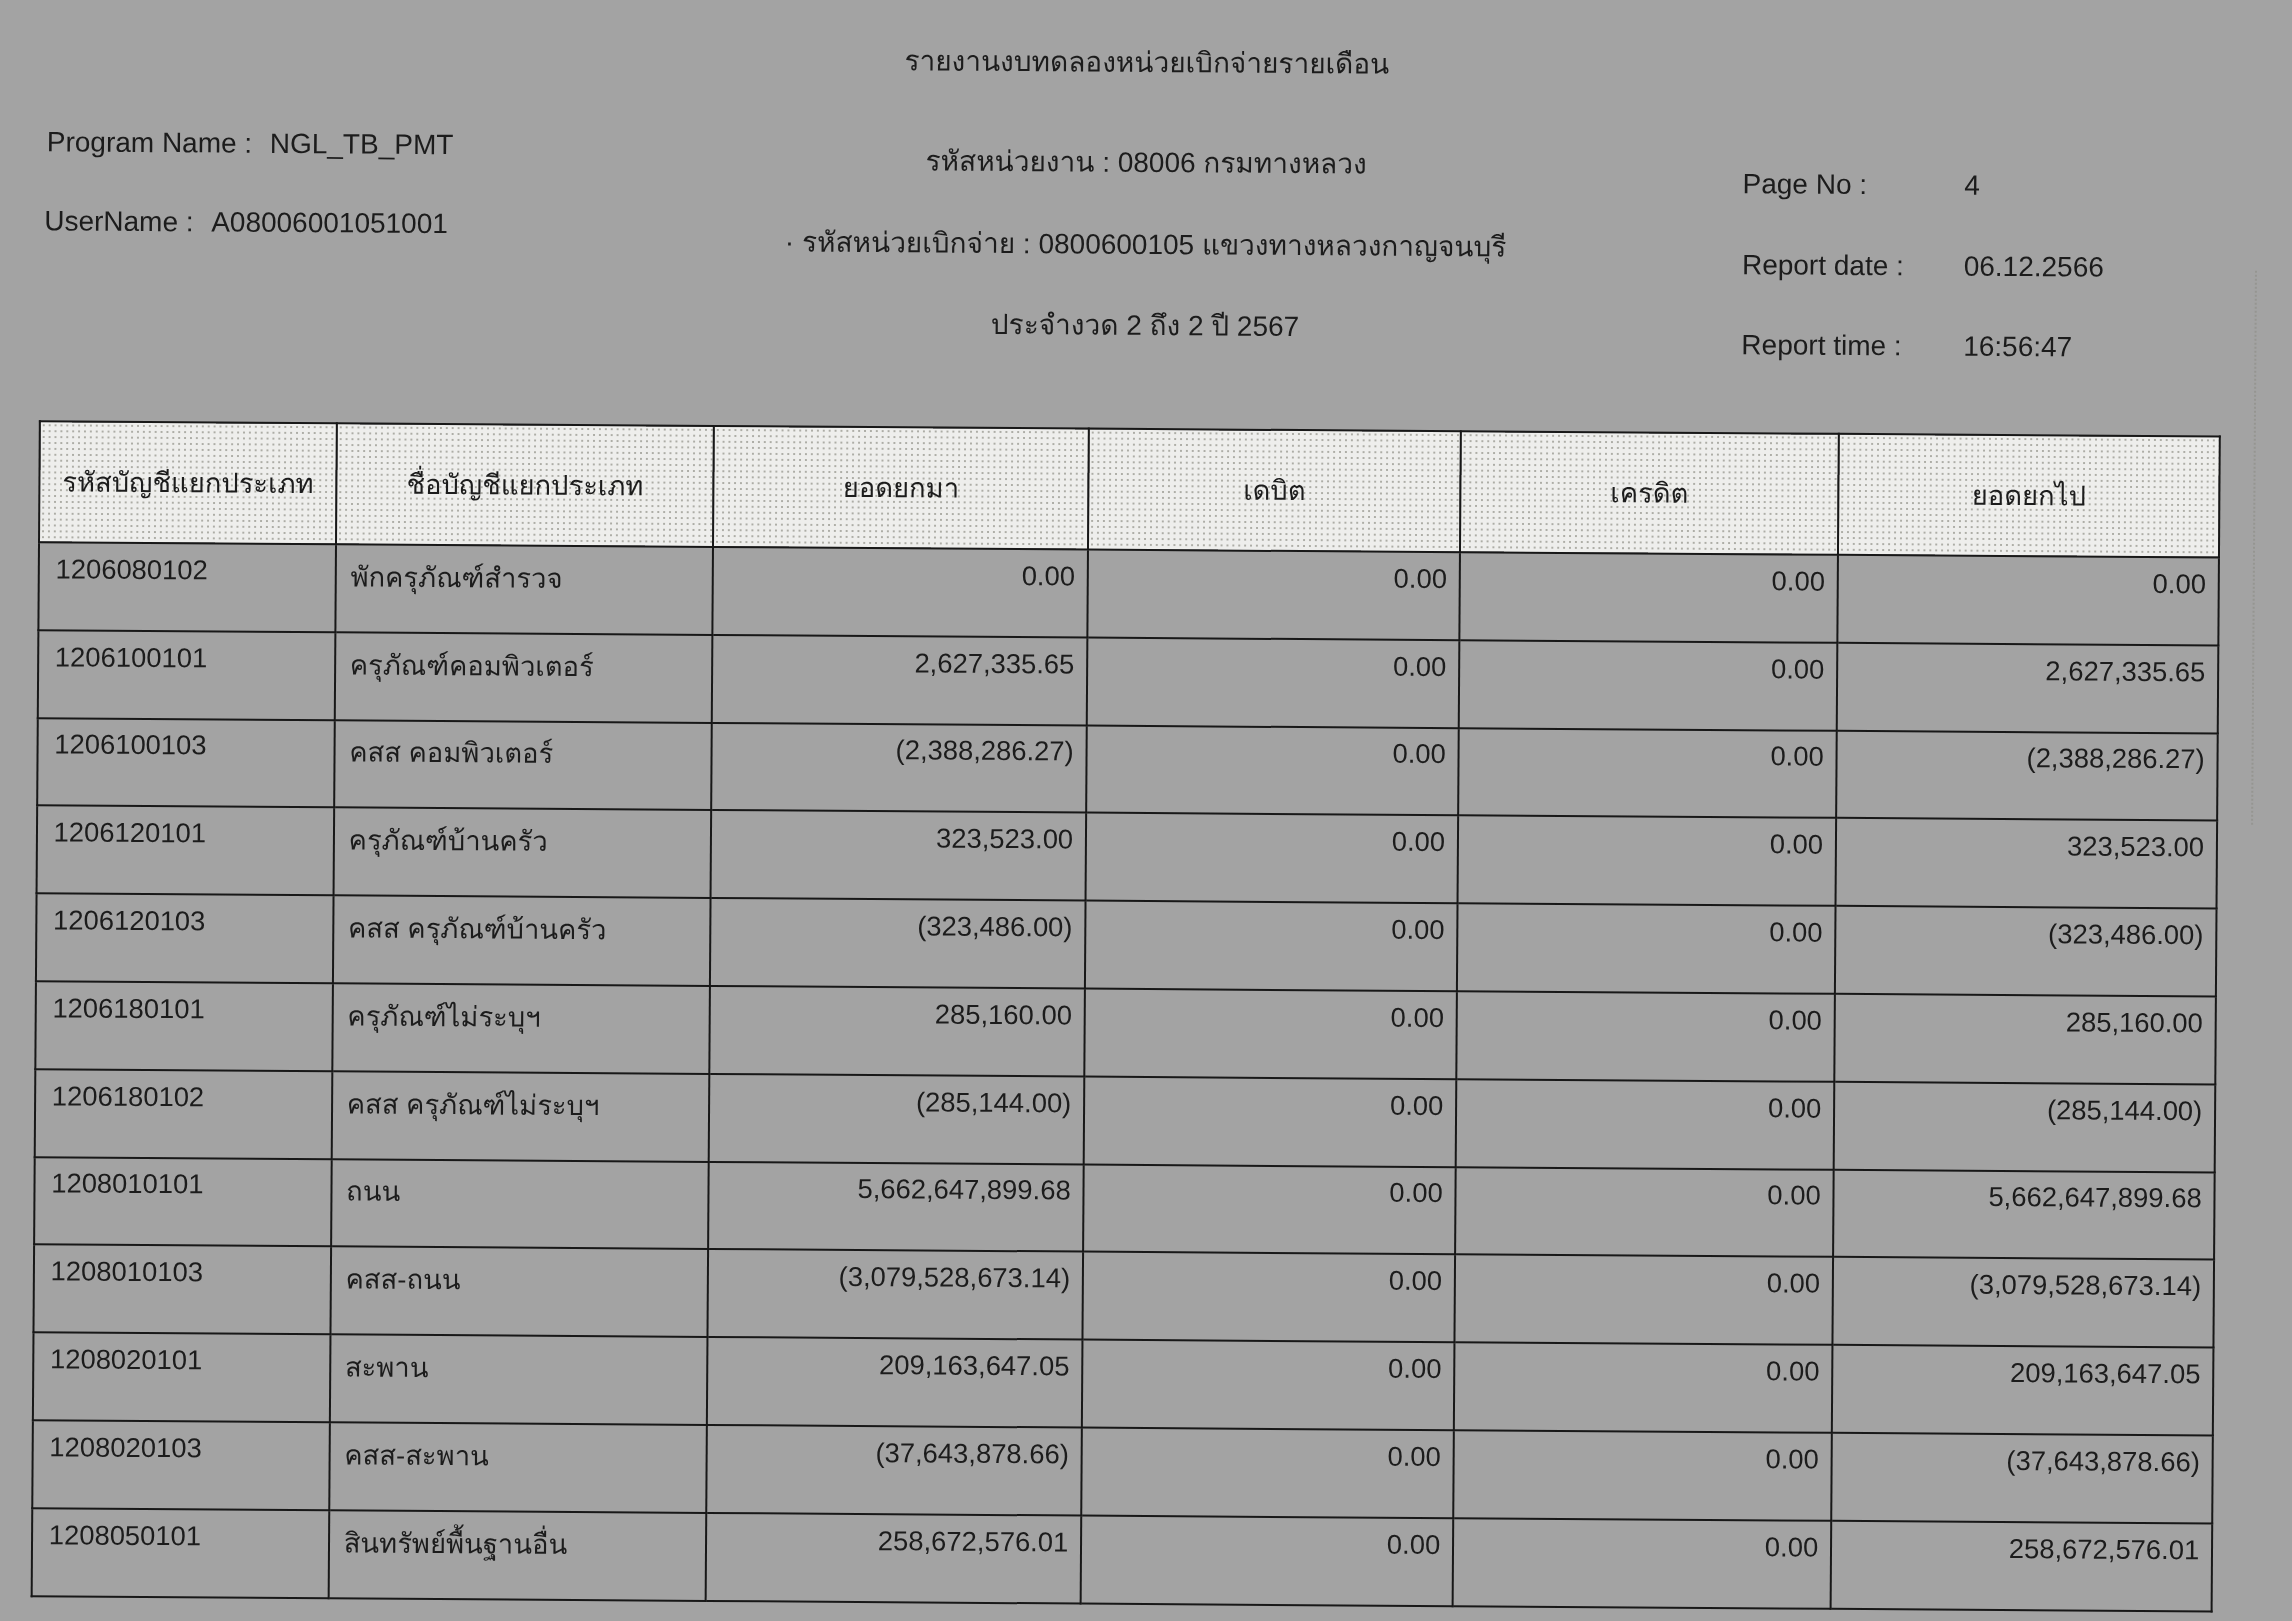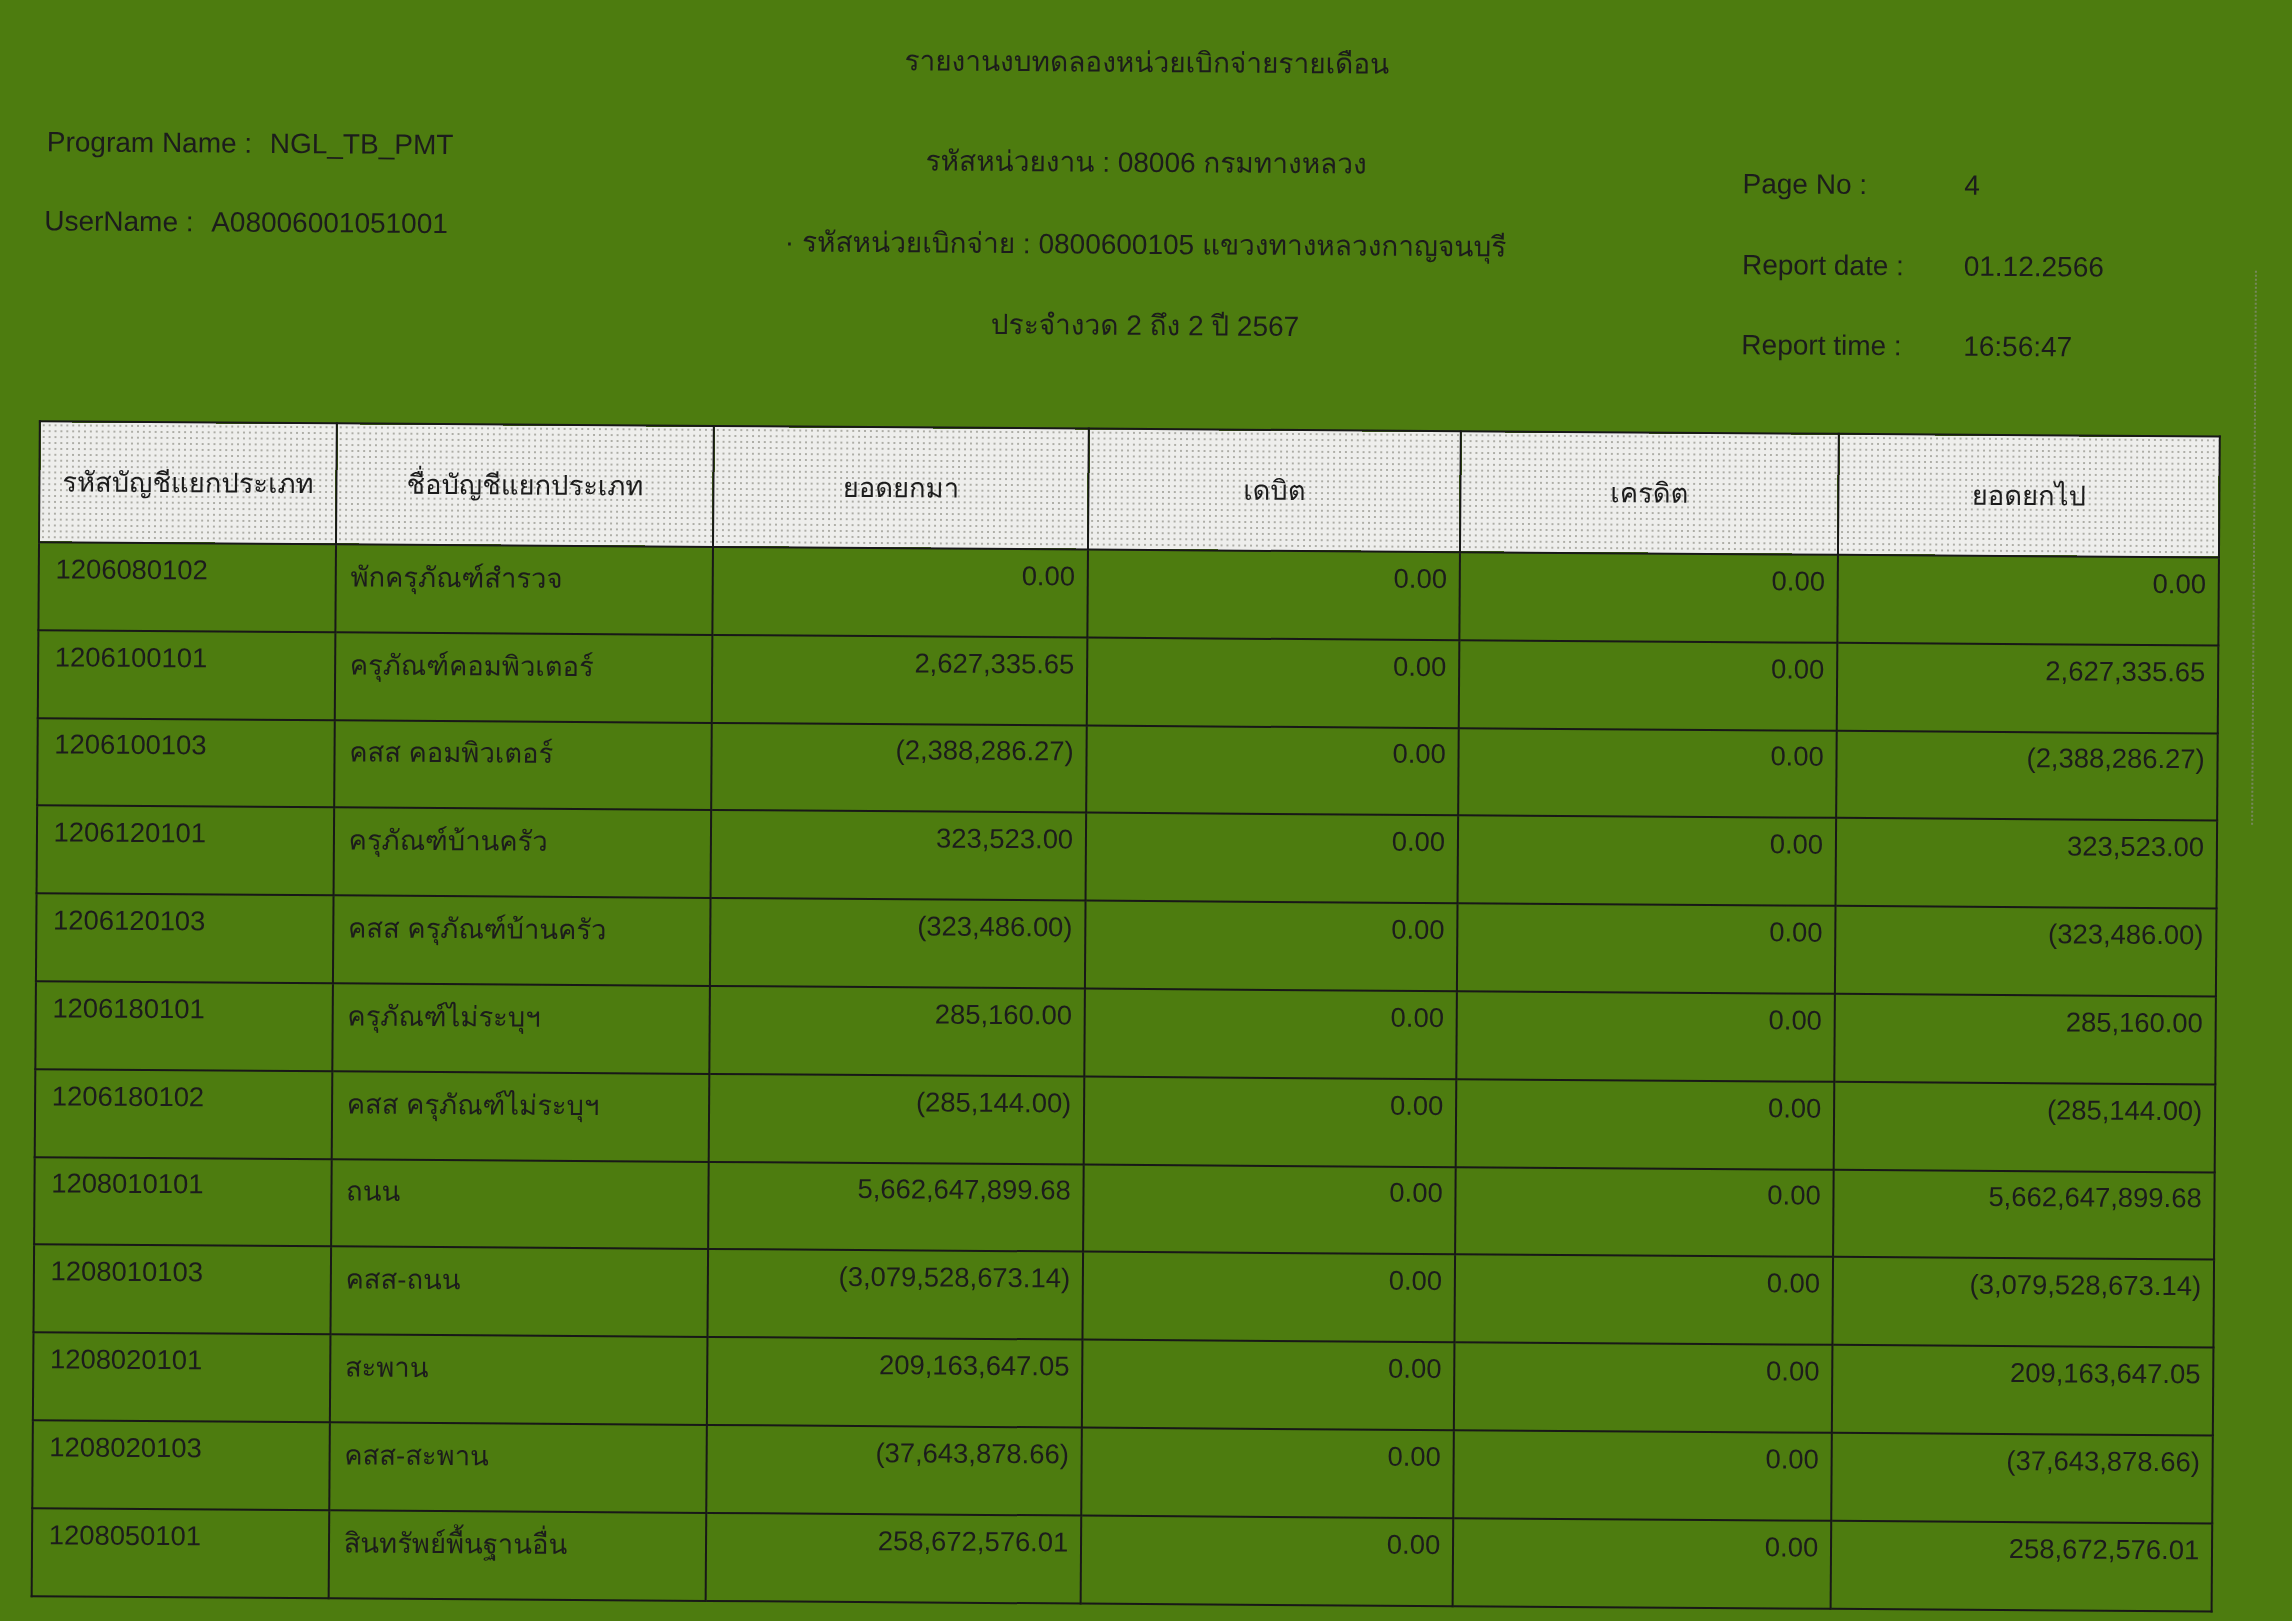--- a/index.html
+++ b/index.html
@@ -1,19 +1,19 @@
 <!DOCTYPE html>
 <html><head>
 <meta charset="utf-8">
 <style>
   html,body{margin:0;padding:0;background:#d8d8d4;}
   .page{
     position:relative;
     width:2293px;height:1621px;
-    background:#4d7c0f;
+    background:#a3a3a3;
     overflow:hidden;
     font-family:"Liberation Sans","DejaVu Sans",sans-serif;
     color:#1c1c1c;
   }
   .sheet{
     position:absolute;inset:0;
     transform:rotate(0.4deg);
     transform-origin:1147px 118px;
   }
   .line{position:absolute;white-space:nowrap;font-size:28px;line-height:39px;}
@@ -73,21 +73,21 @@
       <span>UserName :</span>
       <span style="margin-left:9.8px;">A08006001051001</span>
     </div>
 
     <div class="line meta-right" style="left:1743px;top:160px;">
       <span class="label">Page No :</span>
       <span class="value">4</span>
     </div>
     <div class="line meta-right" style="left:1743px;top:241px;">
       <span class="label">Report date :</span>
-      <span class="value">01.12.2566</span>
+      <span class="value">06.12.2566</span>
     </div>
     <div class="line meta-right" style="left:1743px;top:321px;">
       <span class="label">Report time :</span>
       <span class="value">16:56:47</span>
     </div>
 
     <div class="edge-dots"></div>
 
     <table class="tb">
       <colgroup>

